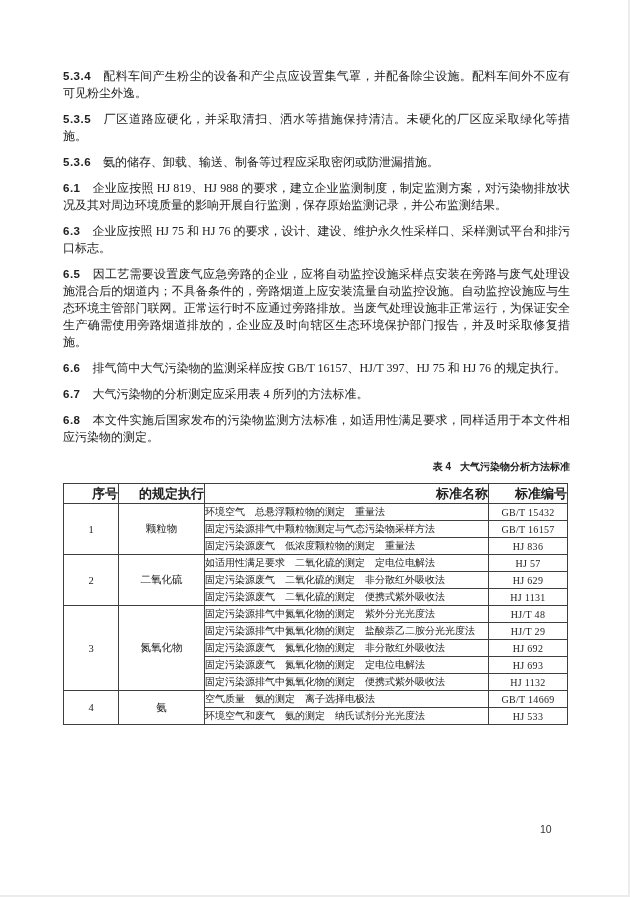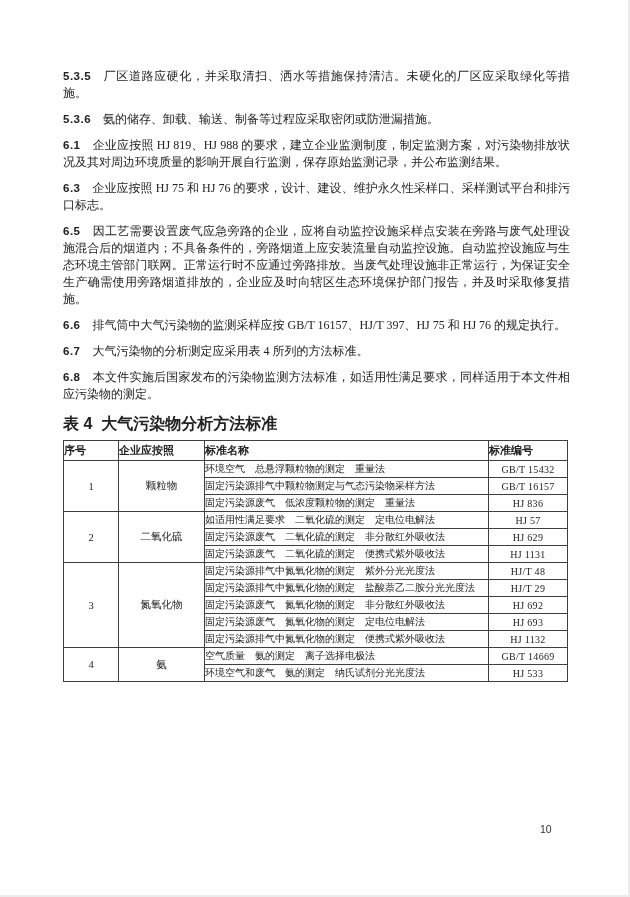--- a/index.html
+++ b/index.html
@@ -36,24 +36,24 @@
   .sec-heading{
     margin:6px 0 9px 0;
     font-family:"Liberation Sans","DejaVu Sans",sans-serif;
     font-weight:bold;
     font-size:12.5px;
     line-height:17px;
   }
   .sec-heading .hnum{margin-right:13px;}
   .table-title{
     margin:12px 0 8px 0;
-    text-align:left;
+    text-align:right;
     font-family:"Liberation Sans","DejaVu Sans",sans-serif;
     font-weight:bold;
-    font-size:16px;
+    font-size:10px;
     line-height:17px;
   }
   .table-title .tlabel{margin-right:9px;}
   table.std{
     border-collapse:collapse;
     table-layout:fixed;
     width:504px;
     font-size:10px;
   }
   table.std col.c1{width:55px;}
@@ -64,41 +64,42 @@
     border:1px solid #3f3f3f;
     padding:0;
     overflow:hidden;
     white-space:nowrap;
   }
   table.std{border:1.5px solid #3f3f3f;}
   table.std th{
     height:19px;
     font-family:"Liberation Sans","DejaVu Sans",sans-serif;
     font-weight:bold;
-    font-size:11px;
-    text-align:left;
+    font-size:13px;
+    text-align:right;
   }
   table.std td{height:16px;}
   td.c-no, td.c-pol{text-align:center;font-size:10.5px;}
   td.c-name{text-align:left;padding-left:8px;}
   td.c-code{text-align:center;letter-spacing:0.3px;}
   tr.grp td{border-top:1.6px solid #3f3f3f;}
   .page-num{
     position:absolute;
     left:540px;top:823px;
     font-family:"Liberation Sans","DejaVu Sans",sans-serif;
     font-size:10.5px;
     color:#333333;
   }
 </style>
 </head>
 <body>
 
 <div class="content">
 
+  <p class="clause"><span class="cnum">5.3.4</span><span>配料车间产生粉尘的设备和产尘点应设置集气罩，并配备除尘设施。配料车间外不应有可见粉尘外逸。</span></p>
   <p class="clause"><span class="cnum">5.3.5</span><span>厂区道路应硬化，并采取清扫、洒水等措施保持清洁。未硬化的厂区应采取绿化等措施。</span></p>
   <p class="clause"><span class="cnum">5.3.6</span><span>氨的储存、卸载、输送、制备等过程应采取密闭或防泄漏措施。</span></p>
 
 
   <p class="clause"><span class="cnum">6.1</span><span>企业应按照 HJ 819、HJ 988 的要求，建立企业监测制度，制定监测方案，对污染物排放状况及其对周边环境质量的影响开展自行监测，保存原始监测记录，并公布监测结果。</span></p>
   <p class="clause"><span class="cnum">6.3</span><span>企业应按照 HJ 75 和 HJ 76 的要求，设计、建设、维护永久性采样口、采样测试平台和排污口标志。</span></p>
   <p class="clause"><span class="cnum">6.5</span><span>因工艺需要设置废气应急旁路的企业，应将自动监控设施采样点安装在旁路与废气处理设施混合后的烟道内；不具备条件的，旁路烟道上应安装流量自动监控设施。自动监控设施应与生态环境主管部门联网。正常运行时不应通过旁路排放。当废气处理设施非正常运行，为保证安全生产确需使用旁路烟道排放的，企业应及时向辖区生态环境保护部门报告，并及时采取修复措施。</span></p>
   <p class="clause"><span class="cnum">6.6</span><span>排气筒中大气污染物的监测采样应按 GB/T 16157、HJ/T 397、HJ 75 和 HJ 76 的规定执行。</span></p>
   <p class="clause"><span class="cnum">6.7</span><span>大气污染物的分析测定应采用表 4 所列的方法标准。</span></p>
   <p class="clause"><span class="cnum">6.8</span><span>本文件实施后国家发布的污染物监测方法标准，如适用性满足要求，同样适用于本文件相应污染物的测定。</span></p>
@@ -108,21 +109,21 @@
   <table class="std">
     <colgroup>
         <col class="c1">
         <col class="c2">
         <col class="c3">
         <col class="c4">
       </colgroup>
     <tbody>
         <tr>
       <th>序号</th>
-      <th>企业应按照</th>
+      <th>的规定执行</th>
       <th>标准名称</th>
       <th>标准编号</th>
     </tr>
     <tr class="grp">
       <td class="c-no" rowspan="3">1</td>
       <td class="c-pol" rowspan="3">颗粒物</td>
       <td class="c-name">环境空气　总悬浮颗粒物的测定　重量法</td>
       <td class="c-code">GB/T 15432</td>
     </tr>
     <tr>

